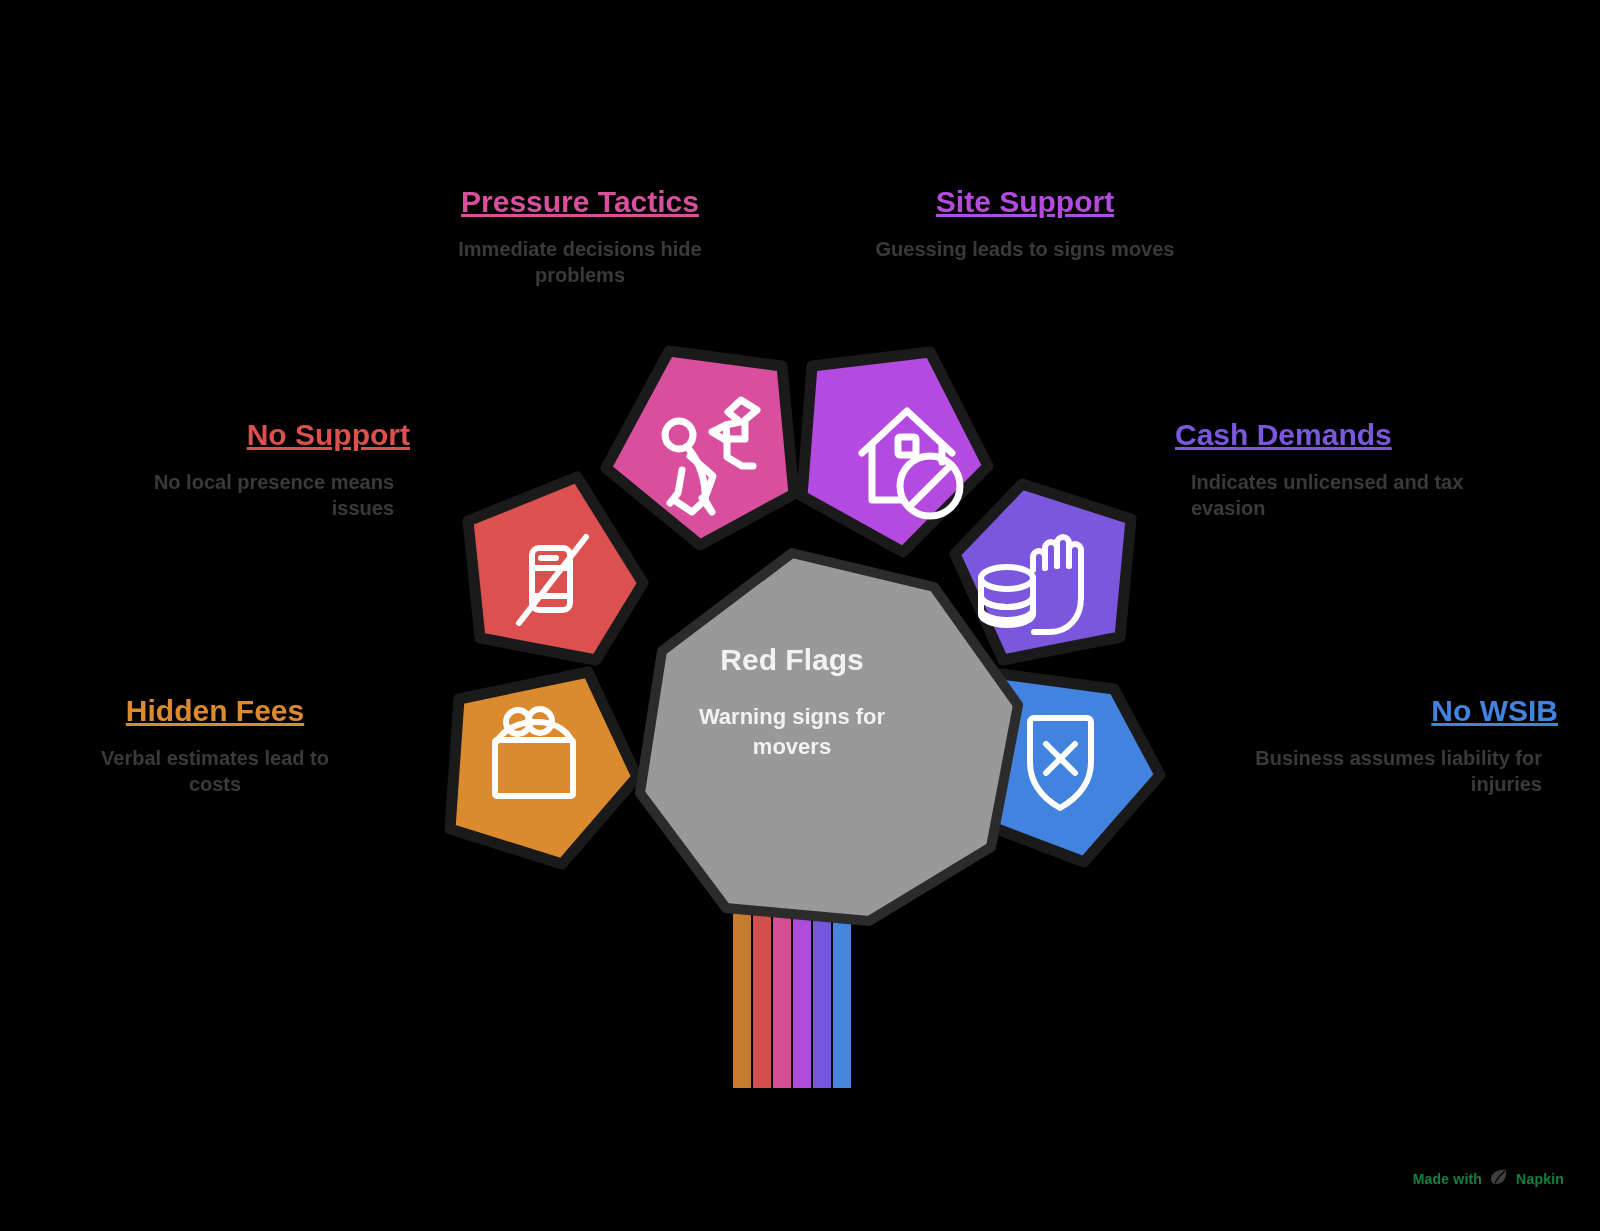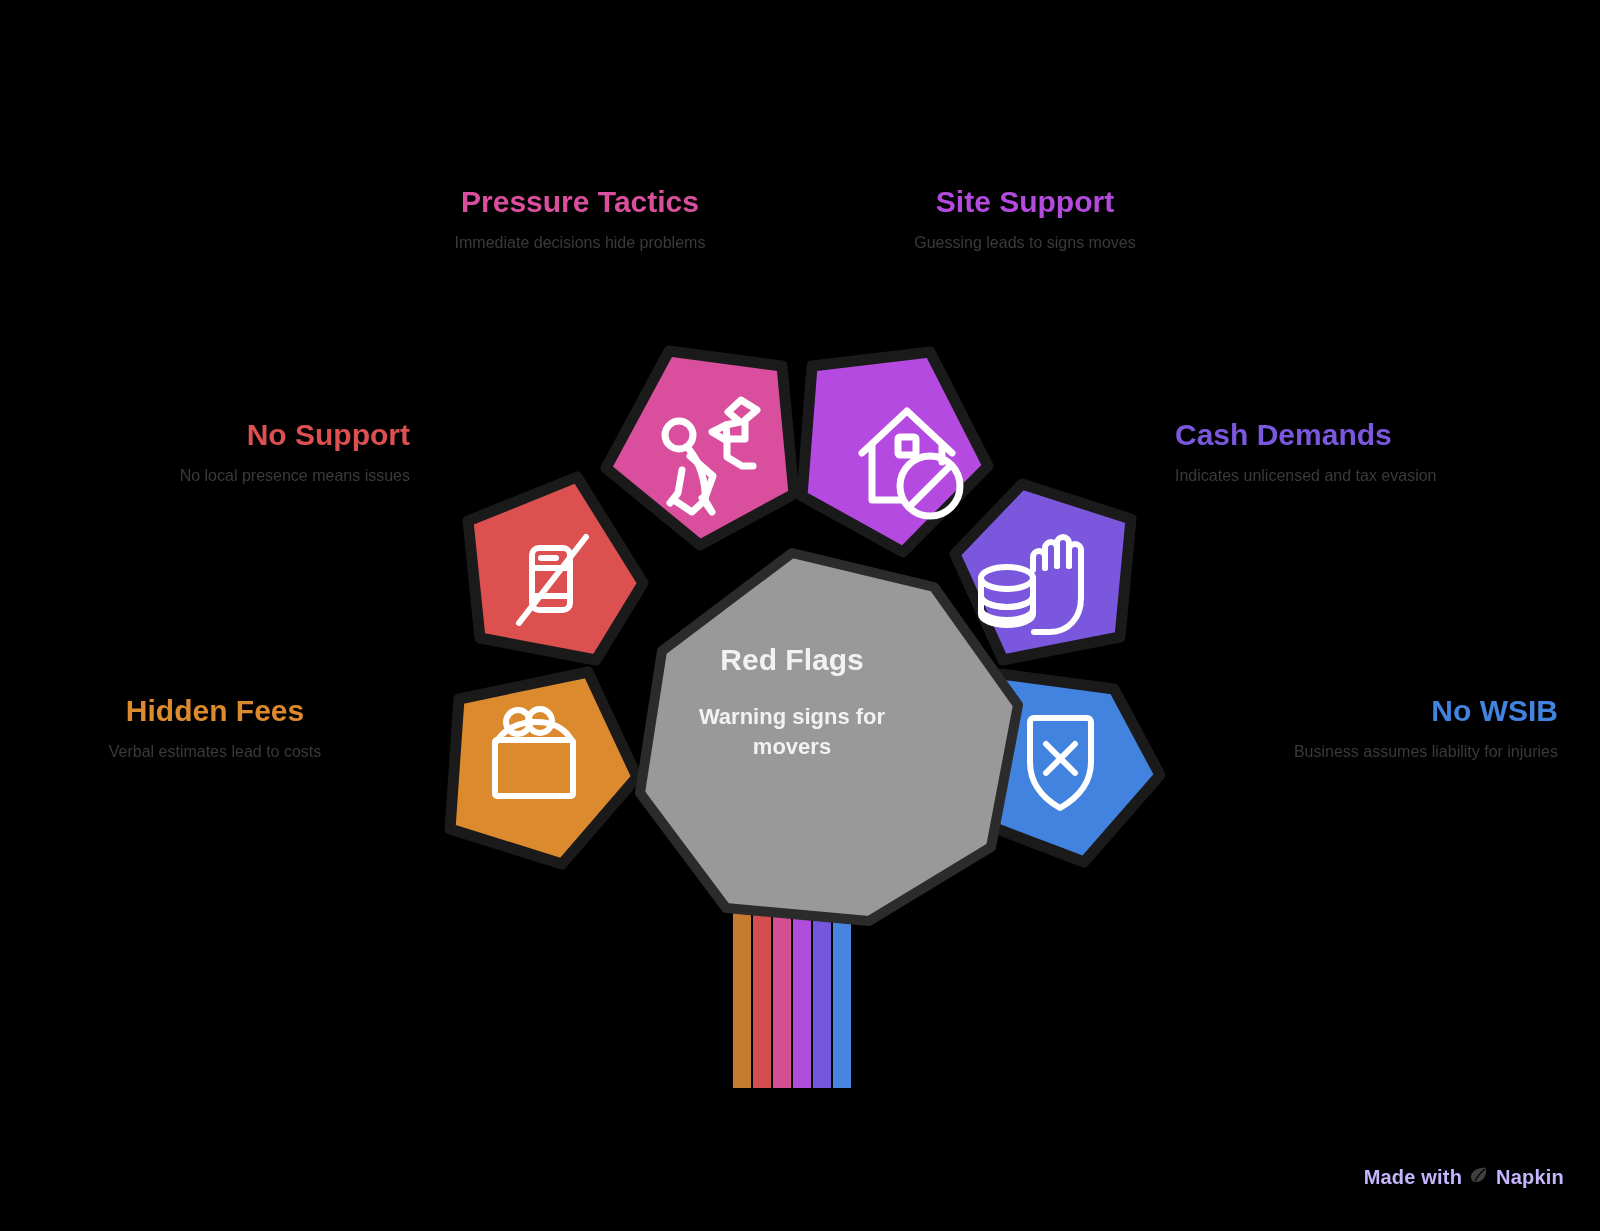--- a/index.html
+++ b/index.html
@@ -27,27 +27,28 @@
   .label-block {
     position: absolute;
     box-sizing: border-box;
   }
   .label-title {
     font-size: 30px;
     font-weight: 700;
     line-height: 1.15;
     margin: 0 0 12px 0;
     white-space: nowrap;
+    text-decoration: underline;
   }
   .label-desc {
-    font-size: 16px;
-    font-weight: 400;
+    font-size: 20px;
+    font-weight: 700;
     line-height: 1.32;
     color: #3a3a3a;
-    margin: 0;
+    margin: 16px;
   }
 
   
   .lb-pressure   { left: 410px;  top: 185px;  width: 340px; text-align: center; }
   .lb-site       { left: 855px;  top: 185px;  width: 340px; text-align: center; }
   .lb-nosupport  { left: 80px;   top: 418px;  width: 330px; text-align: right; }
   .lb-cash       { left: 1175px; top: 418px;  width: 340px; text-align: left; }
   .lb-hidden     { left: 60px;   top: 694px;  width: 310px; text-align: center; }
   .lb-nowsib     { left: 1218px; top: 694px;  width: 340px; text-align: right; }
 
@@ -76,22 +77,22 @@
   }
 
   
   #watermark {
     position: absolute;
     right: 36px;
     bottom: 42px;
     display: flex;
     align-items: center;
     gap: 7px;
-    color: #c4b5fd;
-    font-size: 20px;
+    color: #15803d;
+    font-size: 14px;
     font-weight: 700;
     letter-spacing: 0.2px;
   }
   #watermark .leaf { display: inline-block; }
 </style>
 </head>
 <body>
 
 <div id="stage">
 

